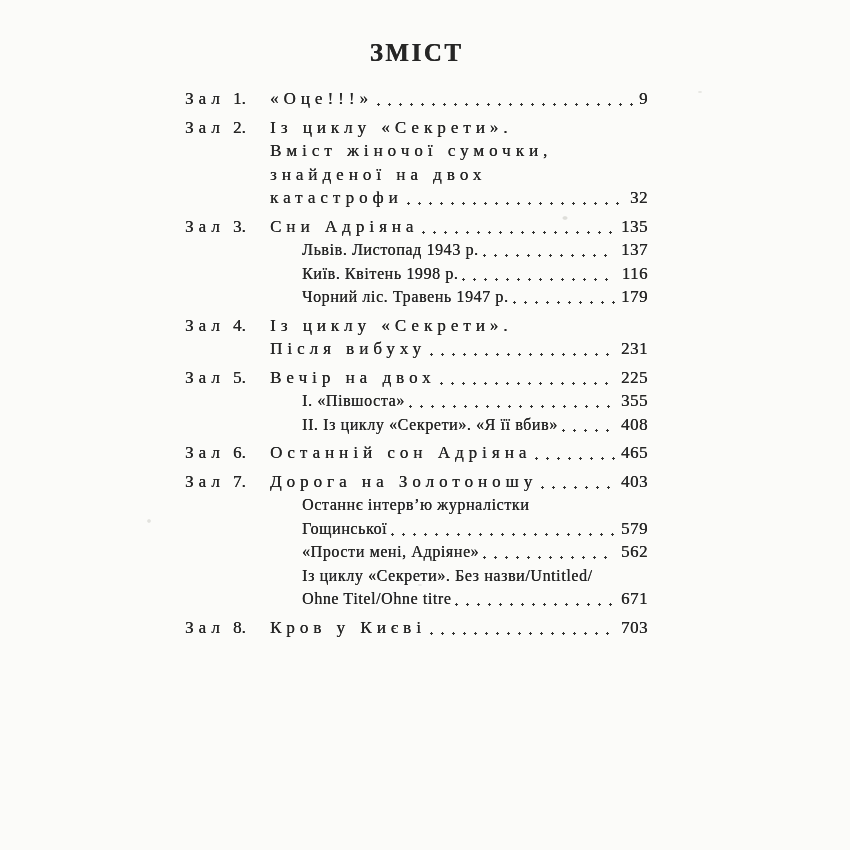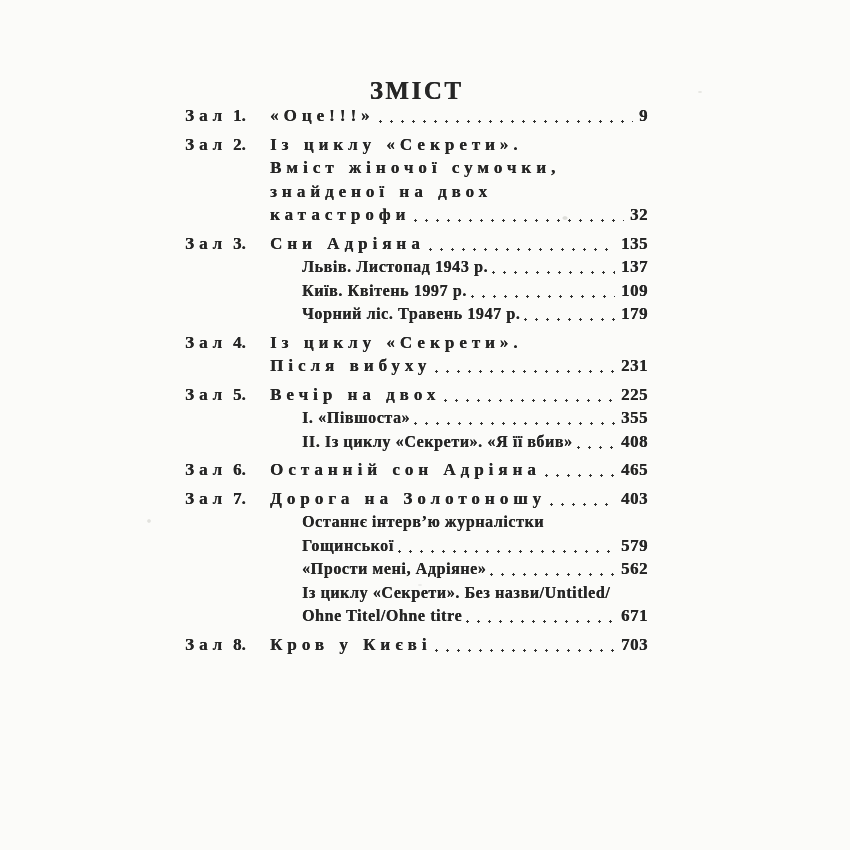--- a/index.html
+++ b/index.html
@@ -32,31 +32,30 @@
     background-repeat: no-repeat;
   }
   .content {
     position: absolute;
     left: 185px;
     top: 0;
     width: 463px;
   }
   .page-title {
     margin: 0;
-    padding-top: 78px;
+    padding-top: 40px;
     text-align: center;
     font-size: 25px;
     line-height: 26px;
     font-weight: bold;
     letter-spacing: 2.5px;
     text-shadow: 0.3px 0 0 currentColor;
   }
   .toc {
-    margin-top: 0;
-    font-weight: bold;
+    margin-top: 21px;
   }
   .entry {
     display: grid;
     grid-template-columns: 48px 37px 1fr;
     margin-bottom: 5px;
     font-size: 17px;
     line-height: 23.5px;
   }
   .hall-label, .hall-number {
     white-space: pre;
@@ -148,23 +147,23 @@
             </div>
             <div class="subentry">
               <div class="line">
                 <span class="line-text">Львів. Листопад 1943 р.</span>
                 <span class="leader"></span>
                 <span class="pagenum">137</span>
               </div>
             </div>
             <div class="subentry">
               <div class="line">
-                <span class="line-text">Київ. Квітень 1997 р.</span>
-                <span class="leader"></span>
-                <span class="pagenum">109</span>
+                <span class="line-text">Київ. Квітень 1998 р.</span>
+                <span class="leader"></span>
+                <span class="pagenum">116</span>
               </div>
             </div>
             <div class="subentry">
               <div class="line">
                 <span class="line-text">Чорний ліс. Травень 1947 р.</span>
                 <span class="leader"></span>
                 <span class="pagenum">179</span>
               </div>
             </div>
           </div>

